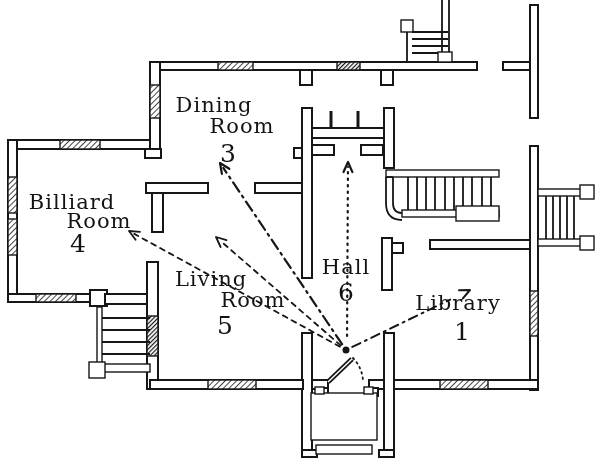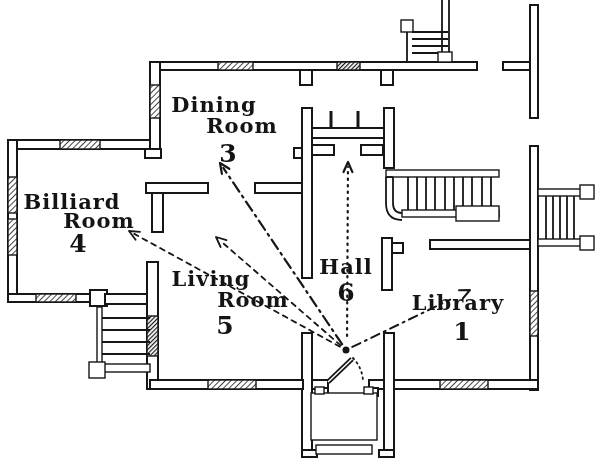--- a/index.html
+++ b/index.html
@@ -1,17 +1,17 @@
 <!DOCTYPE html>
 <html><head>
 <meta charset="utf-8">
 <style>
   html,body{margin:0;padding:0;background:#ffffff;}
   .page{position:relative;width:600px;height:470px;background:#ffffff;overflow:hidden;
-        font-family:"DejaVu Serif", serif;font-weight:bold;}
+        font-family:"DejaVu Serif", serif;}
   svg{display:block;}
   .wall rect{fill:#ffffff;stroke:#161616;stroke-width:2;}
   .thin  {stroke:#161616;stroke-width:1.8;fill:none;}
   .thick {stroke:#161616;stroke-width:3;fill:none;}
   .win   {stroke:#161616;stroke-width:1.4;}
   .room-label{font-family:"DejaVu Serif", serif;font-size:21px;fill:#141414;letter-spacing:1px;}
   .room-number{font-family:"DejaVu Serif", serif;font-size:25px;fill:#141414;}
 </style>
 </head>
 <body>

